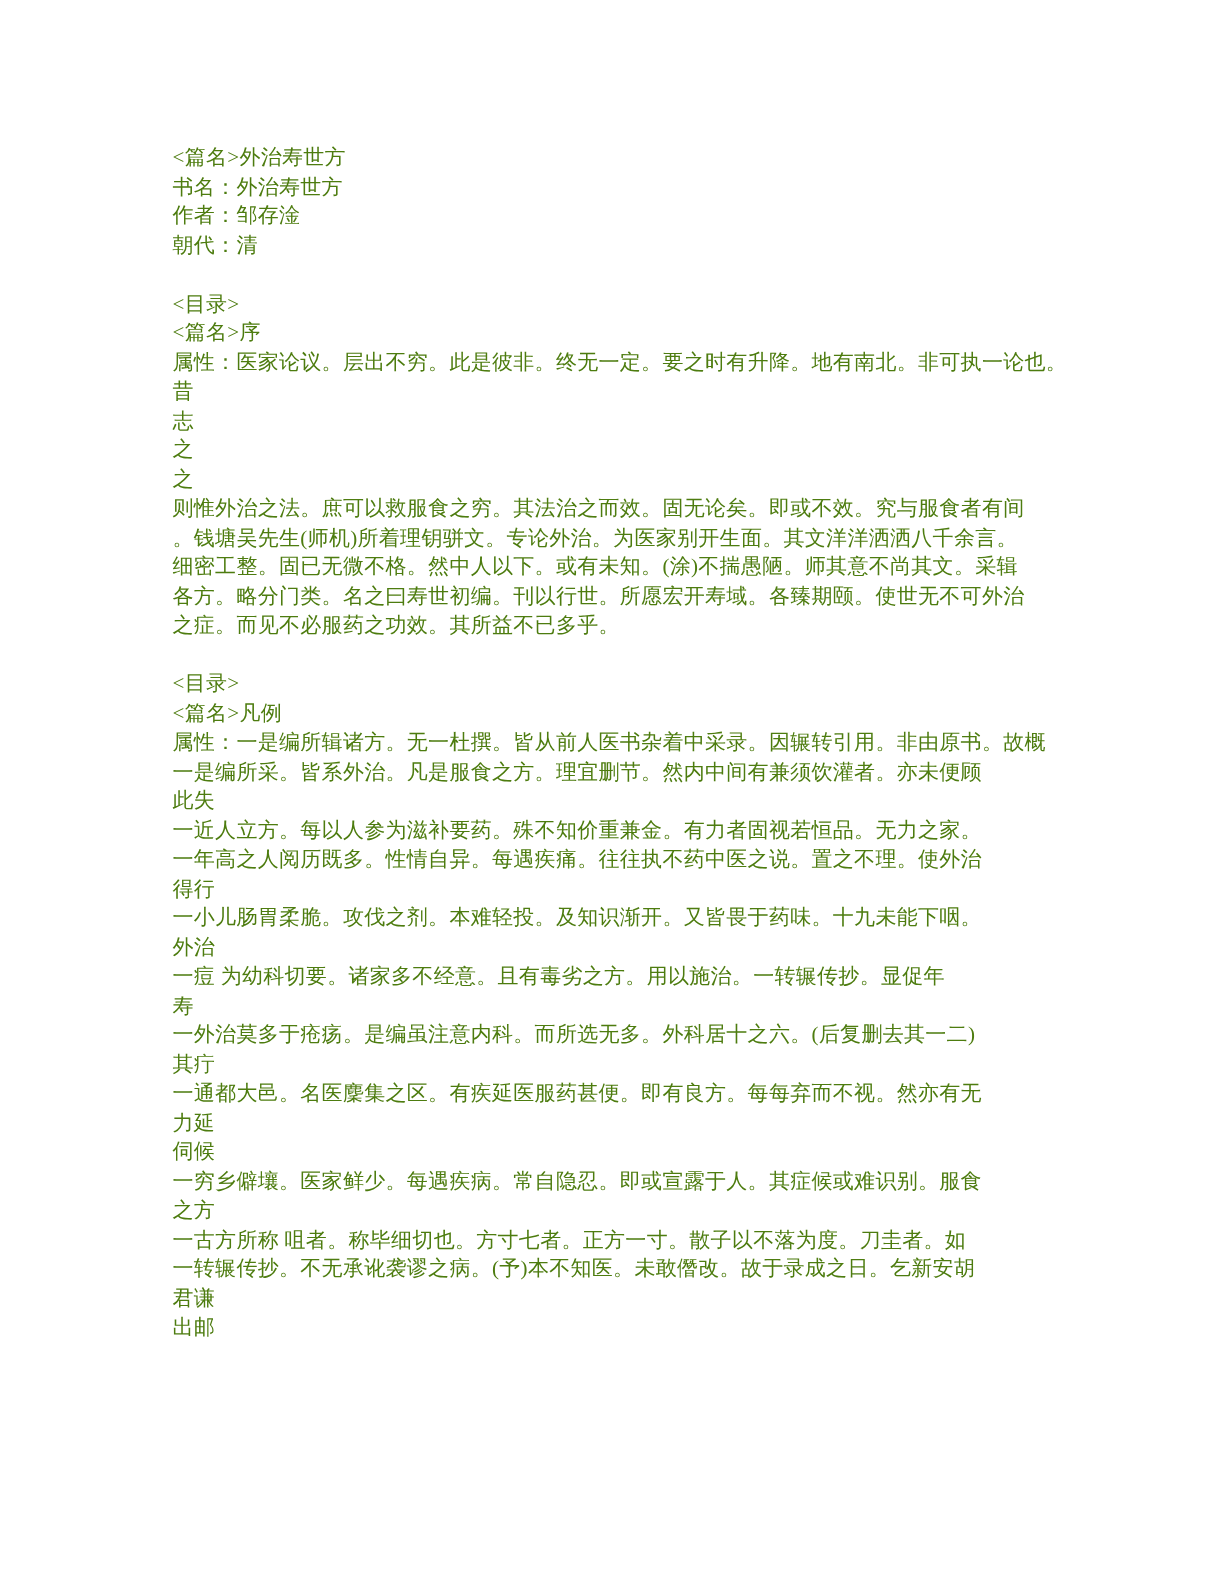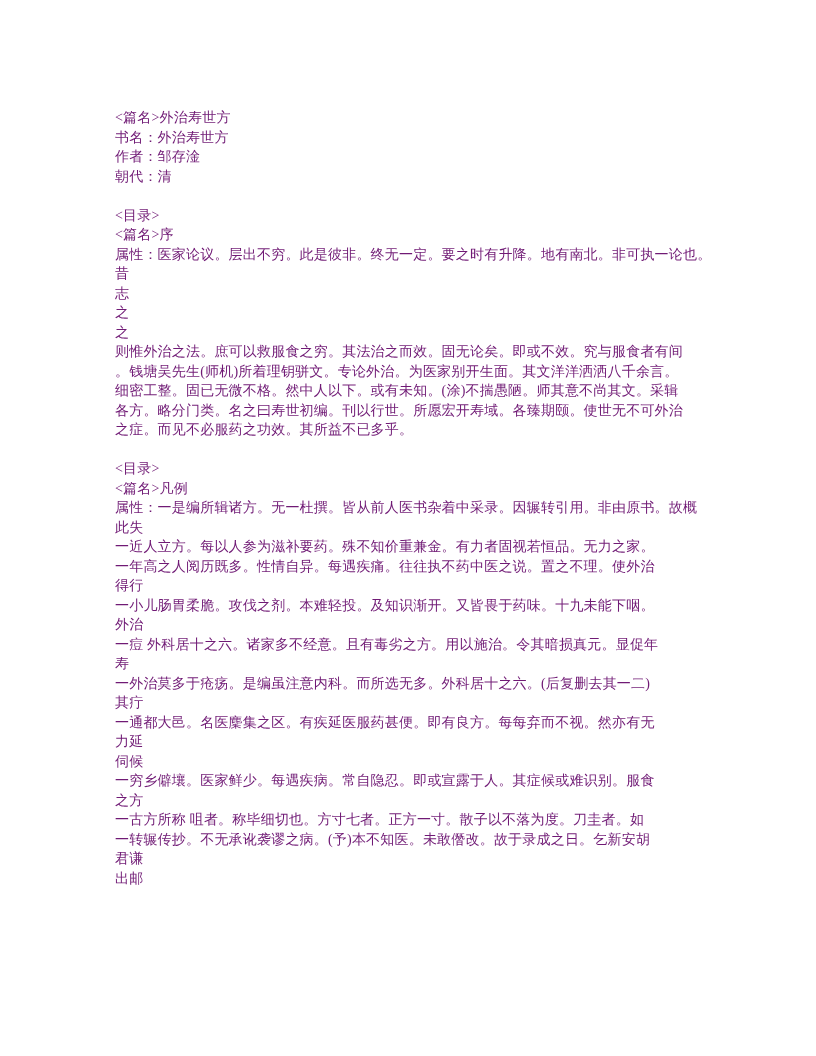--- a/index.html
+++ b/index.html
@@ -13,24 +13,23 @@
     height: 1056px;
     background: #ffffff;
     overflow: hidden;
     font-family: "Liberation Serif", "DejaVu Serif", serif;
   }
   .doc-lines {
     position: absolute;
     left: 115px;
     top: 96px;
     width: 600px;
-    color: #701a75;
+    color: #4d7c0f;
     font-size: 14px;
     line-height: 19.5px;
-    margin-top: 12px;
   }
   .line {
     min-height: 19.5px;
     white-space: pre-wrap;
     word-break: break-all;
     letter-spacing: 0.2px;
   }
 </style>
 </head>
 <body>
@@ -51,27 +50,28 @@
       <div class="line">之</div>
       <div class="line">则惟外治之法。庶可以救服食之穷。其法治之而效。固无论矣。即或不效。究与服食者有间</div>
       <div class="line">。钱塘吴先生(师机)所着理钥骈文。专论外治。为医家别开生面。其文洋洋洒洒八千余言。</div>
       <div class="line">细密工整。固已无微不格。然中人以下。或有未知。(涂)不揣愚陋。师其意不尚其文。采辑</div>
       <div class="line">各方。略分门类。名之曰寿世初编。刊以行世。所愿宏开寿域。各臻期颐。使世无不可外治</div>
       <div class="line">之症。而见不必服药之功效。其所益不已多乎。</div>
       <div class="line"></div>
       <div class="line">&lt;目录&gt;</div>
       <div class="line">&lt;篇名&gt;凡例</div>
       <div class="line">属性：一是编所辑诸方。无一杜撰。皆从前人医书杂着中采录。因辗转引用。非由原书。故概</div>
+      <div class="line">一是编所采。皆系外治。凡是服食之方。理宜删节。然内中间有兼须饮灌者。亦未便顾</div>
       <div class="line">此失</div>
       <div class="line">一近人立方。每以人参为滋补要药。殊不知价重兼金。有力者固视若恒品。无力之家。</div>
       <div class="line">一年高之人阅历既多。性情自异。每遇疾痛。往往执不药中医之说。置之不理。使外治</div>
       <div class="line">得行</div>
       <div class="line">一小儿肠胃柔脆。攻伐之剂。本难轻投。及知识渐开。又皆畏于药味。十九未能下咽。</div>
       <div class="line">外治</div>
-      <div class="line">一痘 外科居十之六。诸家多不经意。且有毒劣之方。用以施治。令其暗损真元。显促年</div>
+      <div class="line">一痘 为幼科切要。诸家多不经意。且有毒劣之方。用以施治。一转辗传抄。显促年</div>
       <div class="line">寿</div>
       <div class="line">一外治莫多于疮疡。是编虽注意内科。而所选无多。外科居十之六。(后复删去其一二)</div>
       <div class="line">其疔</div>
       <div class="line">一通都大邑。名医麇集之区。有疾延医服药甚便。即有良方。每每弃而不视。然亦有无</div>
       <div class="line">力延</div>
       <div class="line">伺候</div>
       <div class="line">一穷乡僻壤。医家鲜少。每遇疾病。常自隐忍。即或宣露于人。其症候或难识别。服食</div>
       <div class="line">之方</div>
       <div class="line">一古方所称 咀者。称毕细切也。方寸七者。正方一寸。散子以不落为度。刀圭者。如</div>
       <div class="line">一转辗传抄。不无承讹袭谬之病。(予)本不知医。未敢僭改。故于录成之日。乞新安胡</div>

